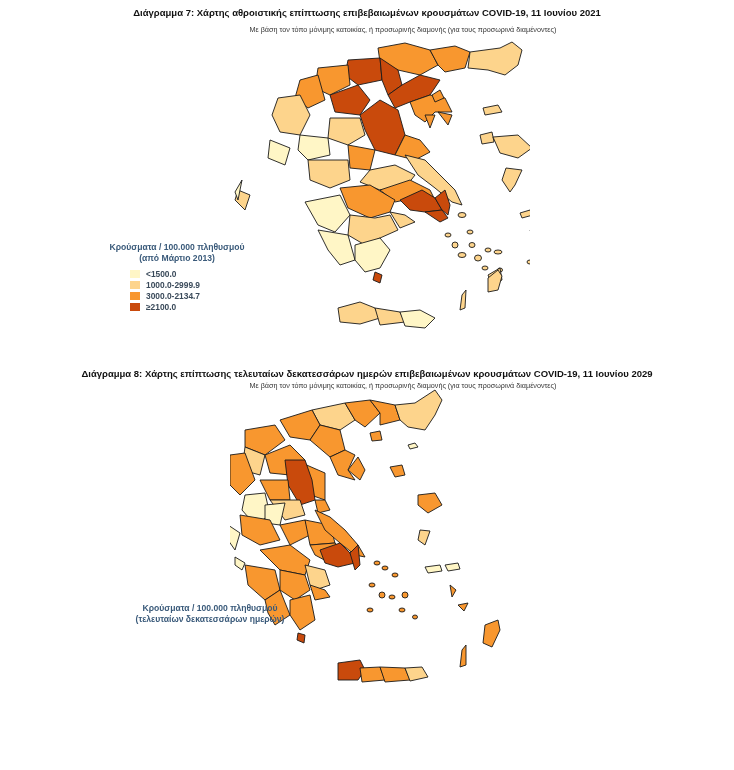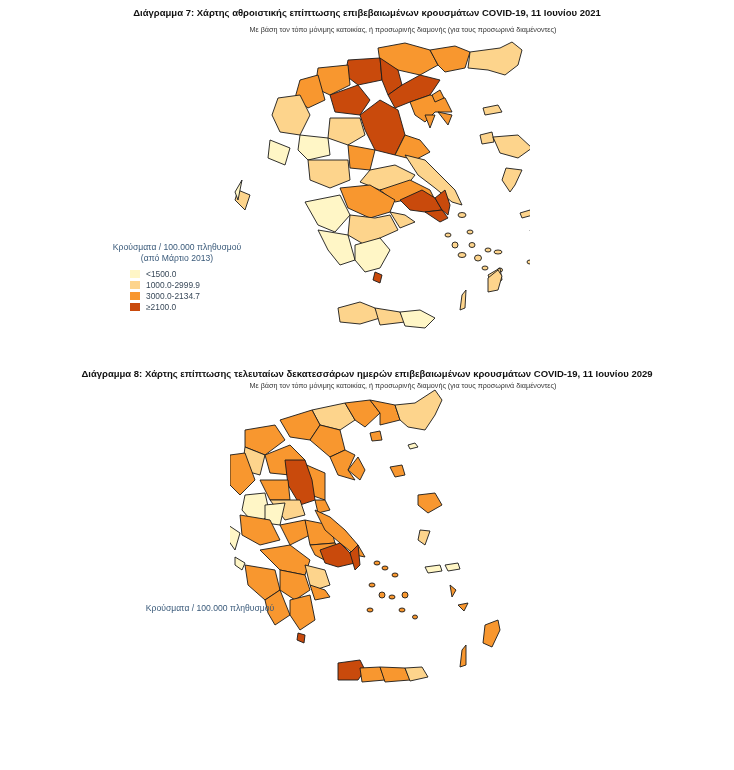--- a/index.html
+++ b/index.html
@@ -9,21 +9,21 @@
   .fig2 { top:360px; height:360px; }
   .title { position:absolute; left:0; width:734px; text-align:center; font-weight:bold; font-size:9.5px; color:#111; }
   .subtitle { position:absolute; left:0; width:734px; text-align:center; font-size:7.2px; color:#333;padding-left:36px; }
   .fig1 .title { top:7px; }
   .fig1 .subtitle { top:25px; }
   .fig2 .title { top:8px; }
   .fig2 .subtitle { top:21px; }
   .map { position:absolute; }
   .fig1 .map { left:230px; top:40px; width:300px; height:290px; }
   .fig2 .map { left:230px; top:25px; width:300px; height:300px; }
-  .legend { position:absolute; color:#2f4f6f; }
+  .legend { position:absolute; color:#2f4f6f;font-weight:bold; }
   .fig1 .legend { left:82px; top:242px; width:190px; }
   .fig2 .legend { left:100px; top:243px; width:220px; }
   .legend-title { text-align:center; font-size:8.6px; line-height:11px; color:#3a5a7a; }
   .legend-items { margin-top:4px; }
   .fig1 .legend-items { margin-left:48px; }
   .fig2 .legend-items { margin-left:45px; }
   .legend-item { display:flex; align-items:center; height:11px; font-size:8.4px; color:#3a4a5a;text-align:right; }
   .swatch { width:10px; height:8px; margin-right:6px; }
   svg path, svg polygon, svg ellipse { stroke:#1a1a1a; stroke-width:0.9; stroke-linejoin:round; }
 </style>
@@ -221,14 +221,15 @@
     <path d="M232,265 L236,260 L236,280 L230,282 Z" fill="#F8972F"></path>
 
     <path d="M108,278 L130,275 L135,285 L128,295 L108,295 Z" fill="#C94A0C"></path>
     <path d="M130,283 L150,282 L155,295 L132,297 Z" fill="#F8972F"></path>
     <path d="M150,282 L175,283 L180,295 L155,297 Z" fill="#F8972F"></path>
     <path d="M175,283 L192,282 L198,292 L180,296 Z" fill="#FDD48C"></path>
   </svg>
 
   <div class="legend">
     <div class="legend-title">Κρούσματα / 100.000 πληθυσμού</div>
+    <div class="legend-title">(τελευταίων δεκατεσσάρων ημερών)</div>
   </div>
 </div>
 
 </body></html>

